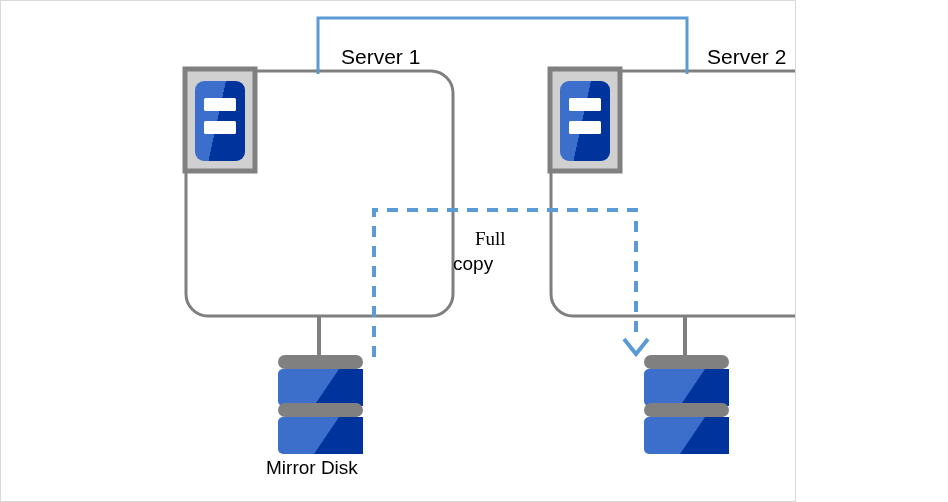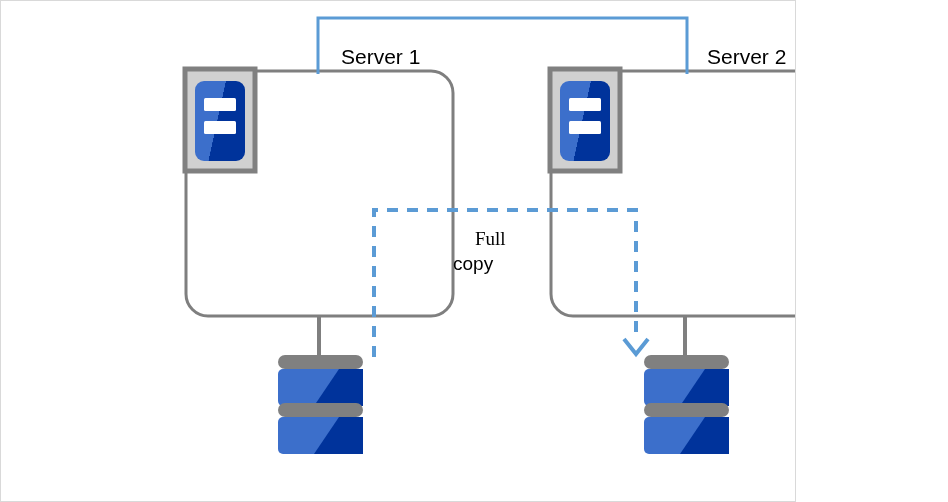--- a/index.html
+++ b/index.html
@@ -111,14 +111,15 @@
   </svg>
 
   <div class="lbl lbl-server" style="left:340px; top:44px;">Server 1</div>
 
   <div class="lbl lbl-server" style="left:706px; top:44px;text-align:center;">Server 2</div>
 
   <div class="lbl lbl-copy" style="left:474px; top:227px;font-family:Liberation Serif, serif;">Full</div>
 
   <div class="lbl lbl-copy" style="left:452px; top:252px;">copy</div>
 
+  <div class="lbl lbl-disk" style="left:265px; top:456px;">Mirror Disk</div>
 
 </div>
 
 </body></html>

